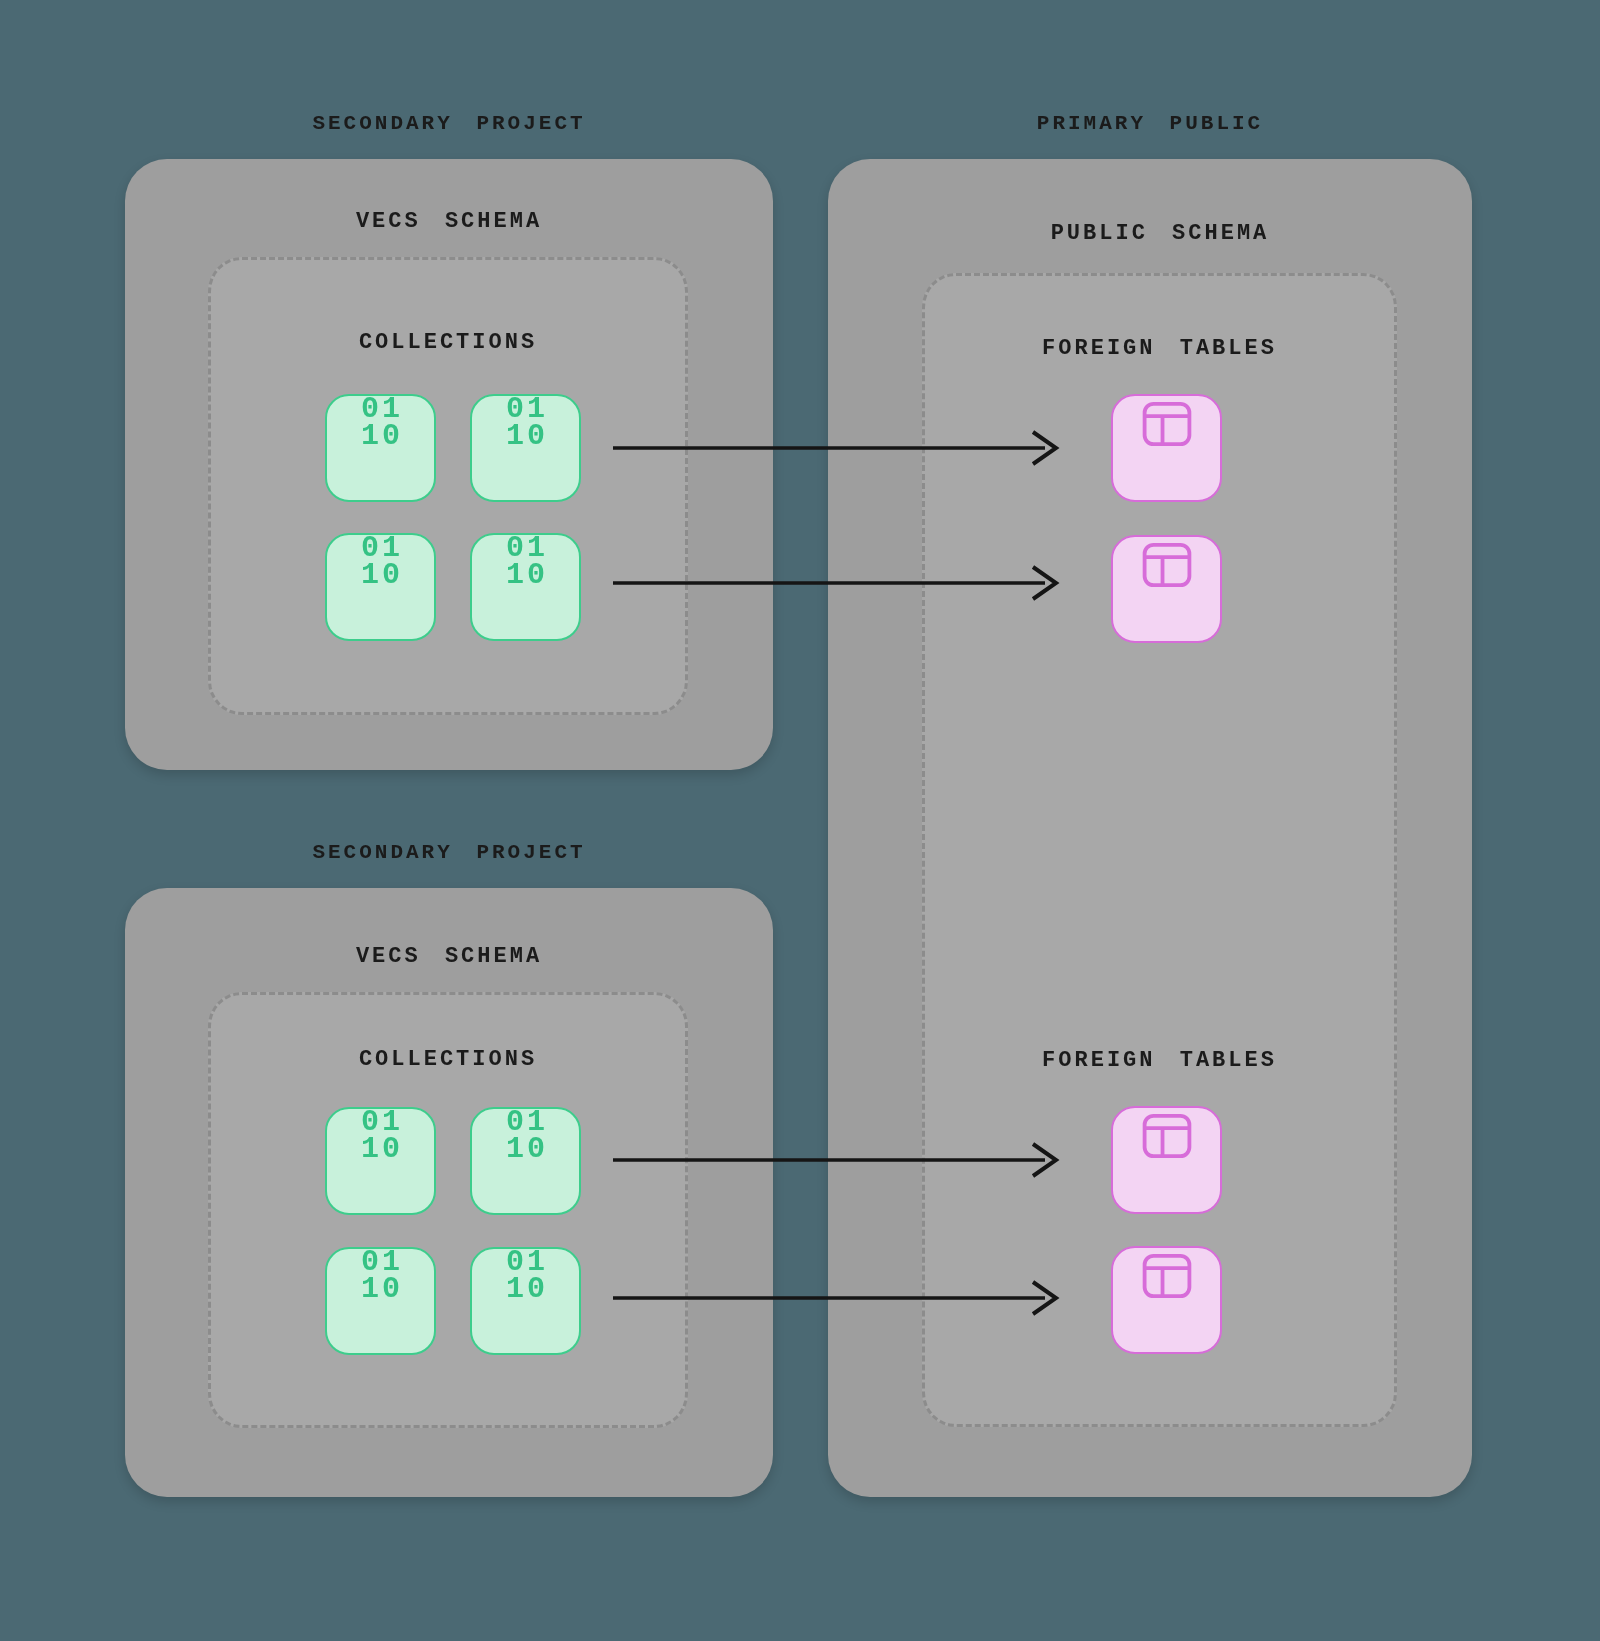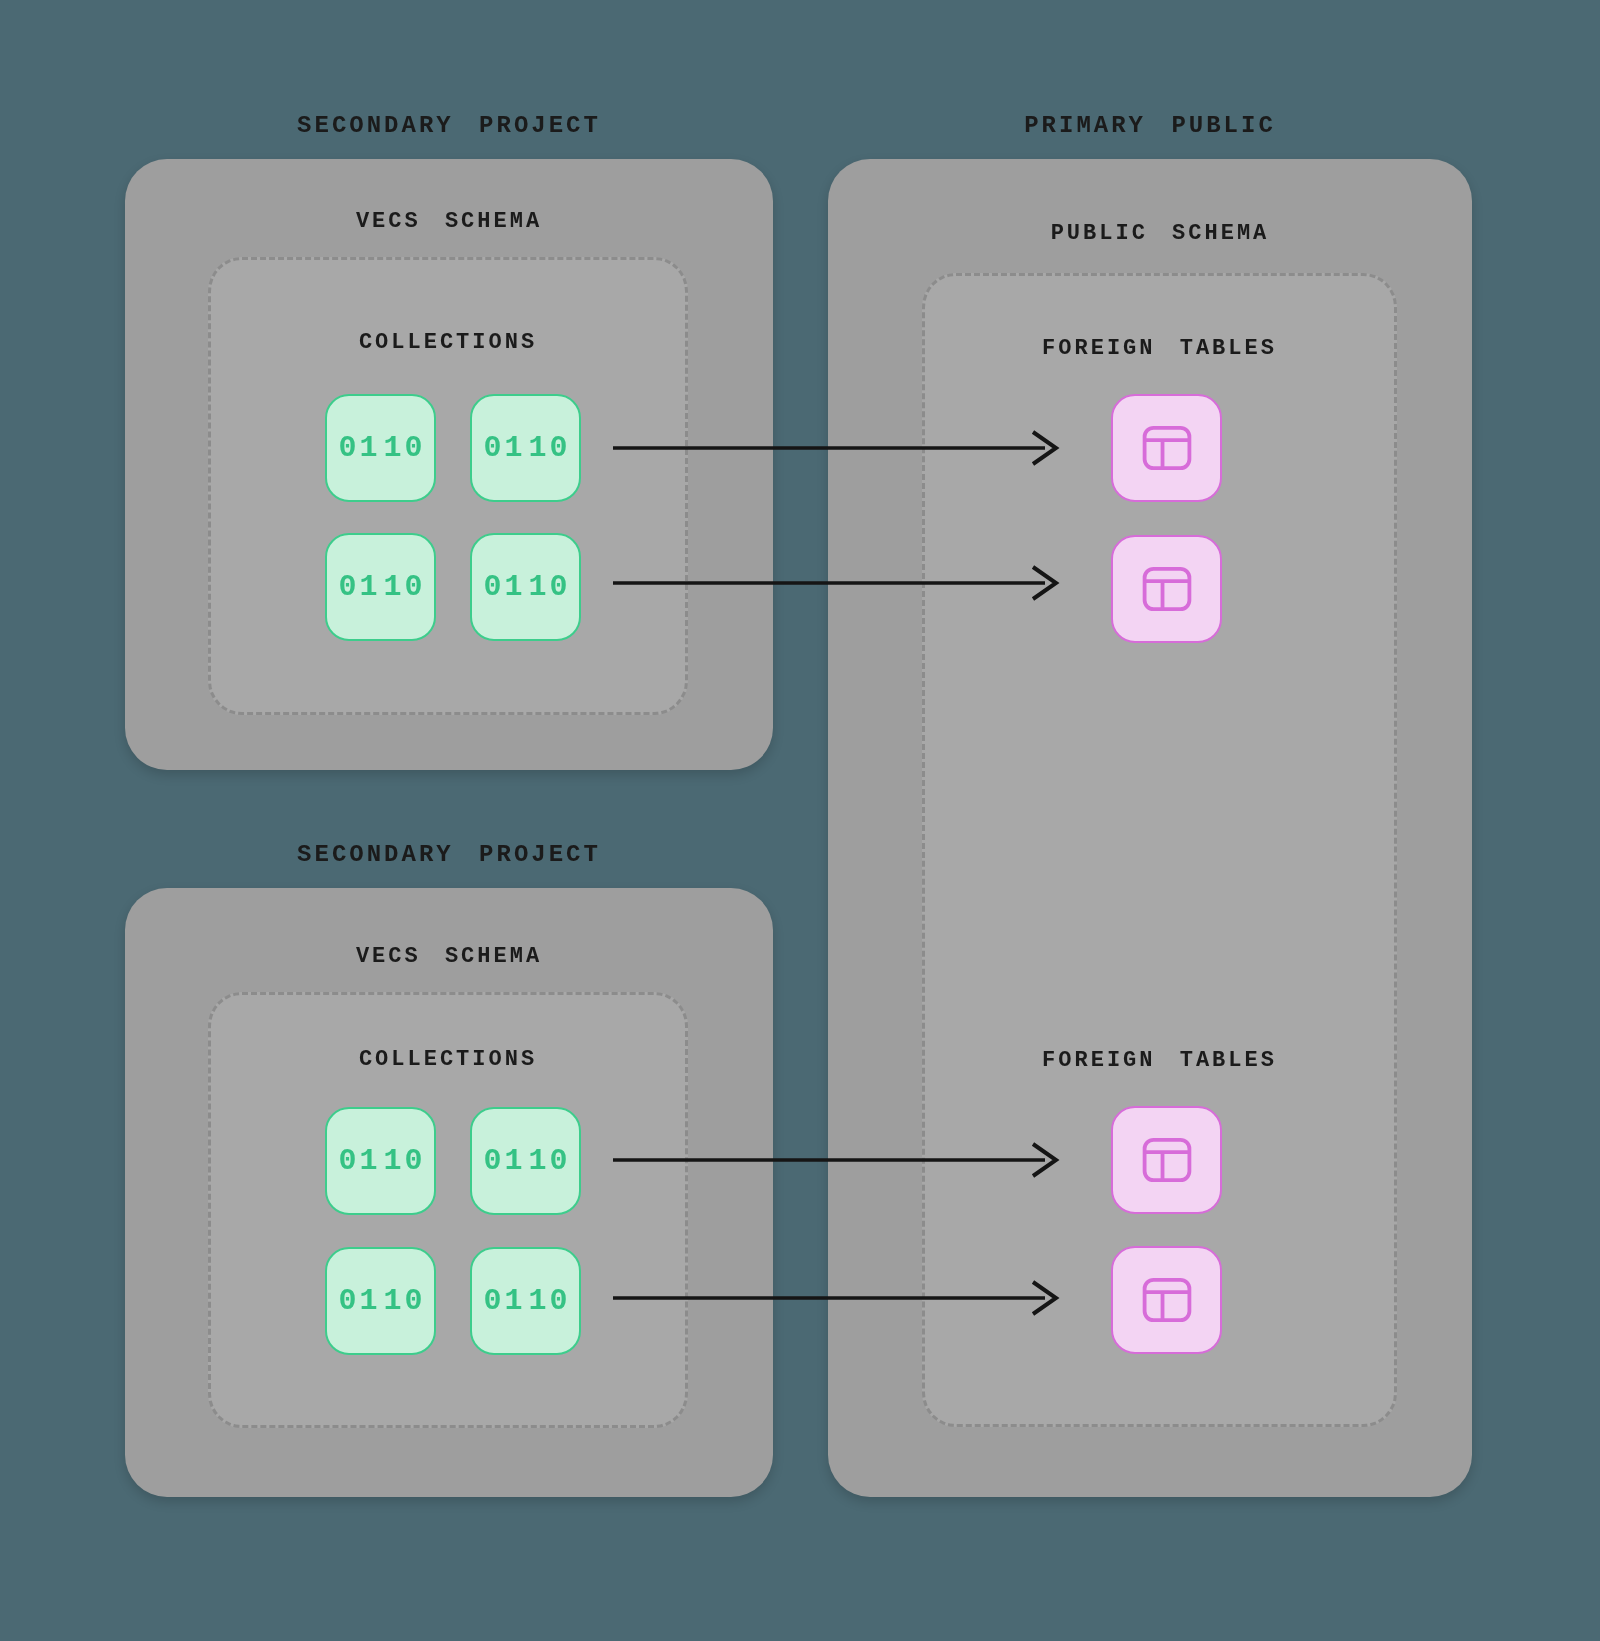--- a/index.html
+++ b/index.html
@@ -10,39 +10,39 @@
   * { margin:0; padding:0; box-sizing:border-box; }
   html,body { width:1600px; height:1641px; }
   body {
     position:relative; width:1600px; height:1641px; overflow:hidden;
     background:var(--background);
     font-family:"Liberation Mono","DejaVu Sans Mono",monospace;
     color:var(--text_dark);
   }
   .proj-label {
     position:absolute; text-align:center;
-    font-size:24px; font-weight:bold; letter-spacing:3px; word-spacing:8px;
+    font-size:21px; font-weight:bold; letter-spacing:3px; word-spacing:8px;
     color:var(--text_dark); white-space:nowrap;
   }
   .outer-box {
     position:absolute; background:var(--box_bg); border-radius:42px;
     box-shadow:0 5px 12px rgba(0,0,0,0.16);
   }
   .schema-label, .inner-label {
     position:absolute; left:0; width:100%; text-align:center;
     font-size:22px; font-weight:bold; letter-spacing:3px; word-spacing:8px;
     color:var(--text_dark); white-space:nowrap;
   }
   .inner-box {
     position:absolute; background:var(--inner_box_bg); border-radius:34px;
     border:3px dashed rgba(70,70,70,0.28);
   }
   .chip {
     position:absolute; width:111px; height:108px; border-radius:24px;
-    display:flex; flex-direction:row; align-items:center; justify-content:center;
+    display:flex; flex-direction:column; align-items:center; justify-content:flex-start;
   }
   .chip.green {
     background:var(--green_fill); border:2px solid var(--green_accent);
   }
   .chip.pink {
     background:var(--pink_fill); border:2px solid var(--pink_accent);
   }
   .bin-line {
     font-size:30px; line-height:27px; font-weight:bold;
     letter-spacing:3px; padding-left:3px; color:var(--green_text);

